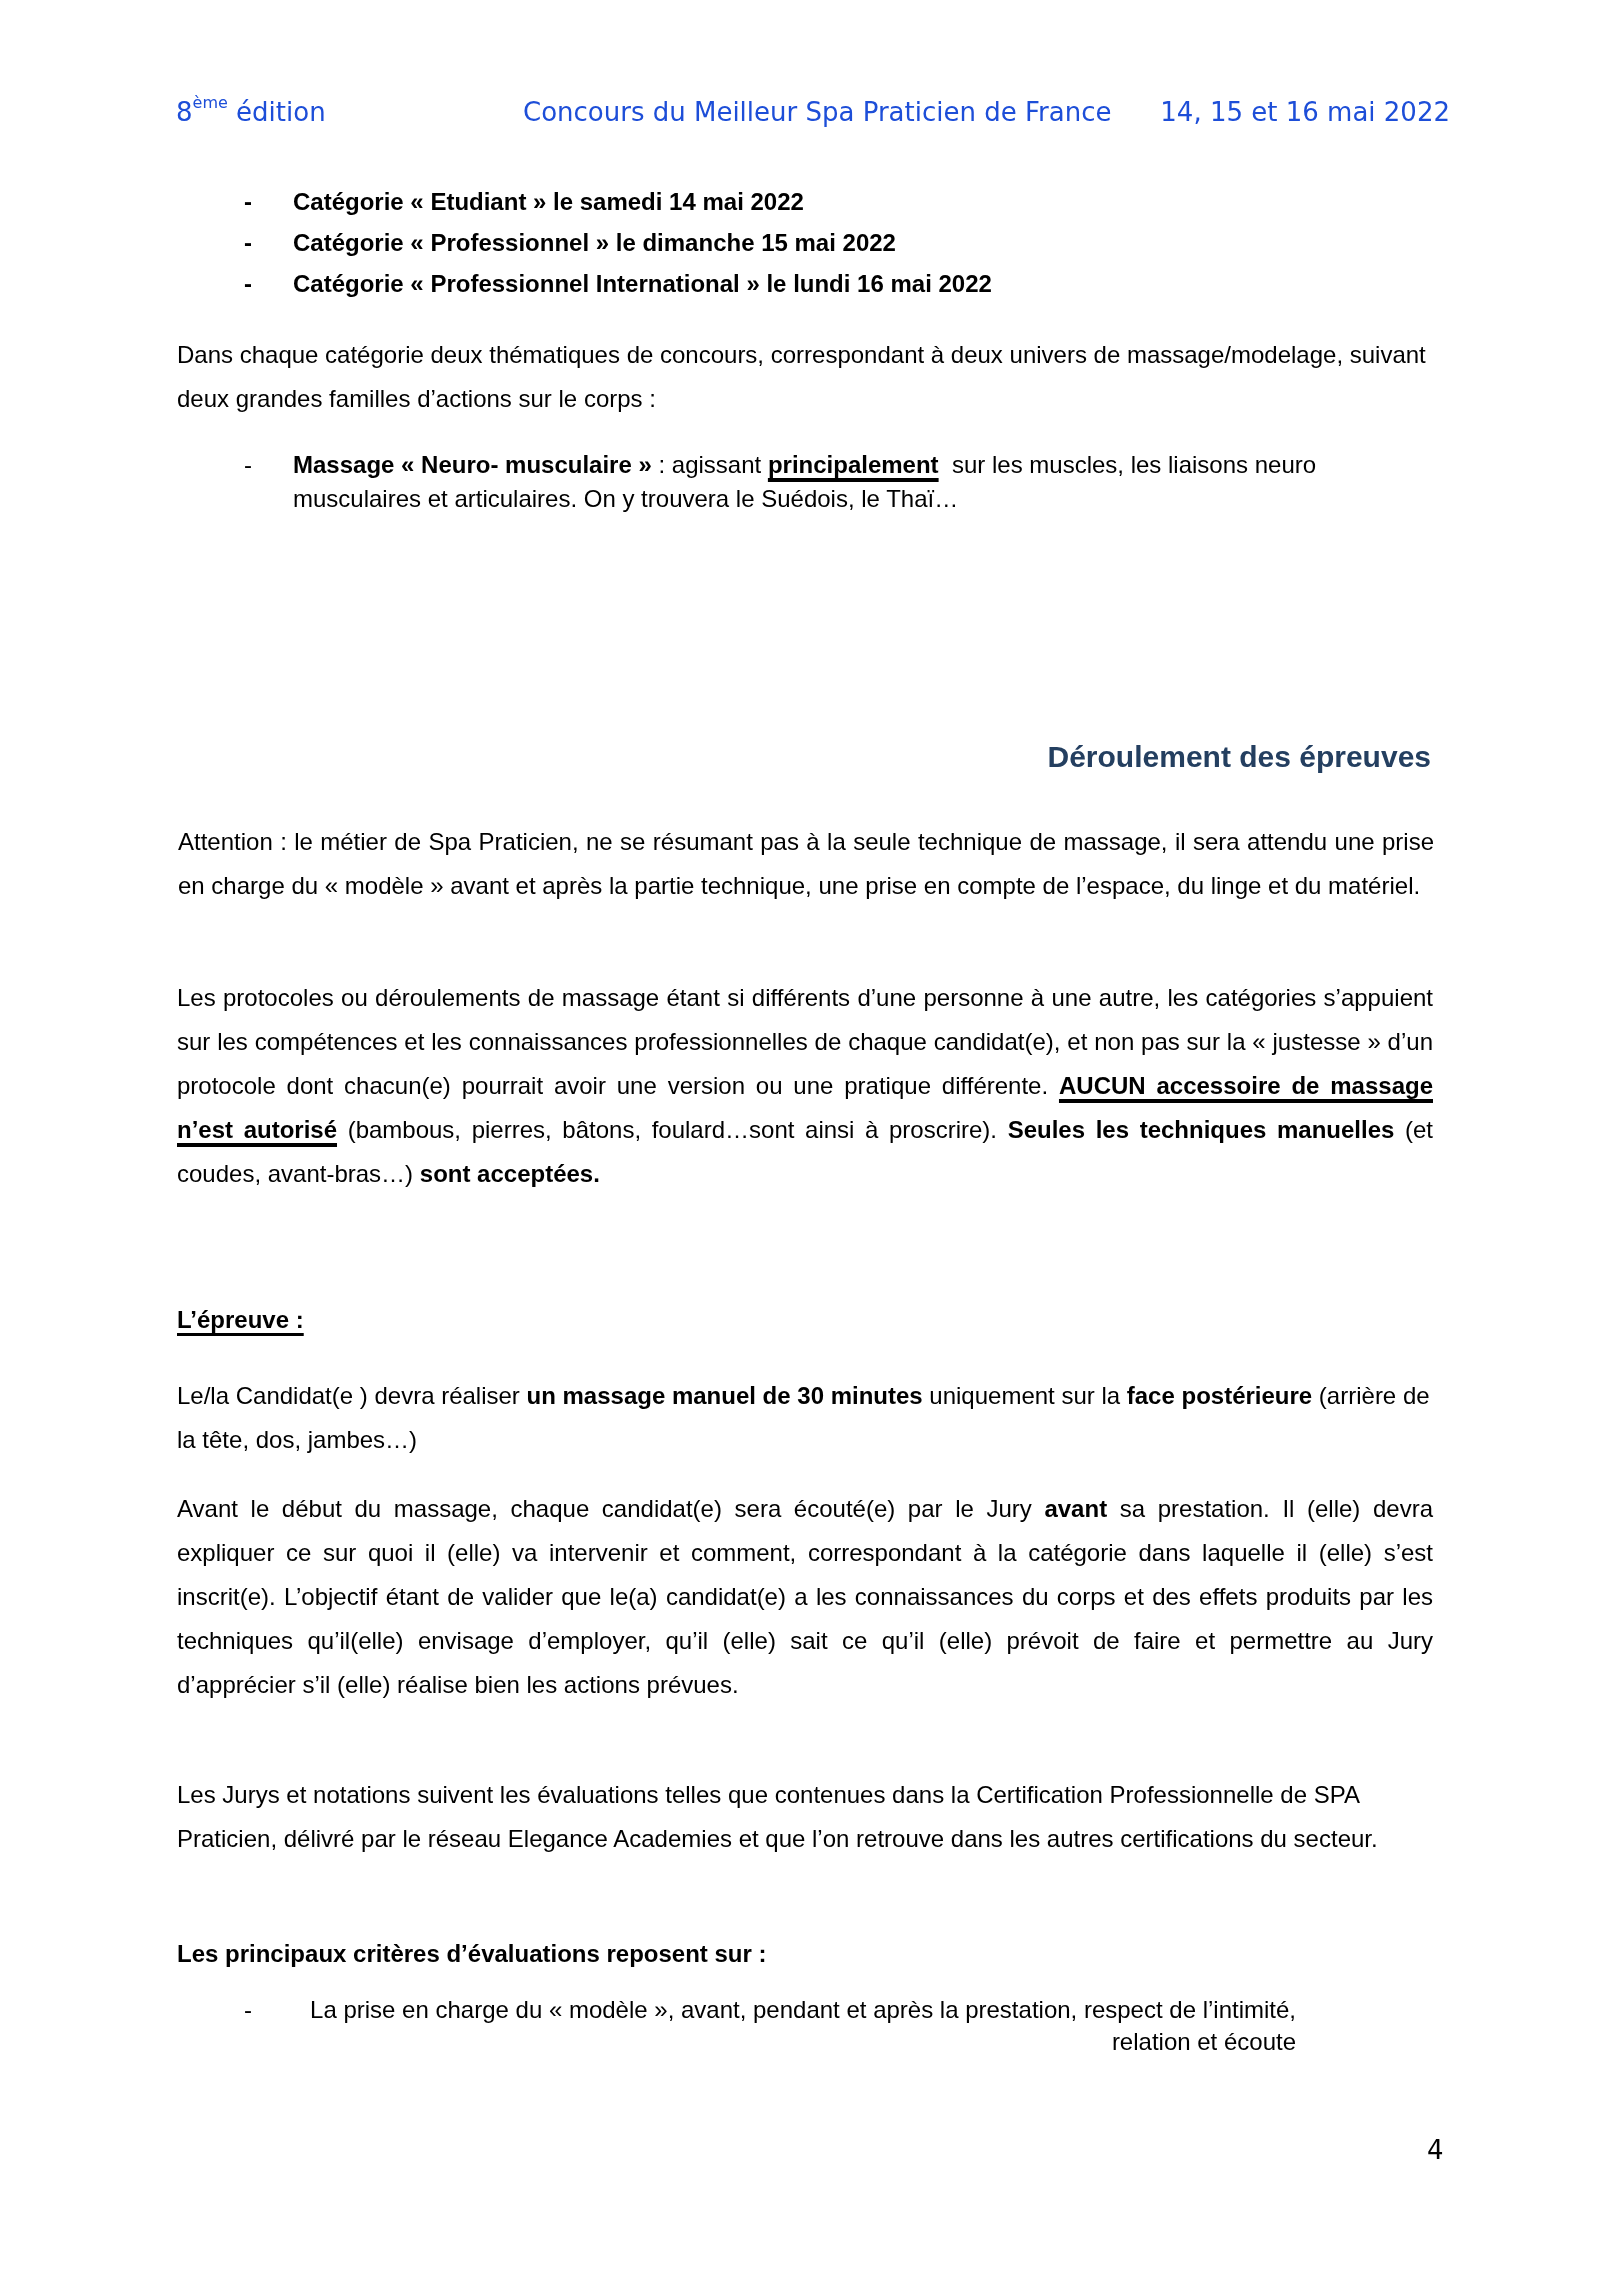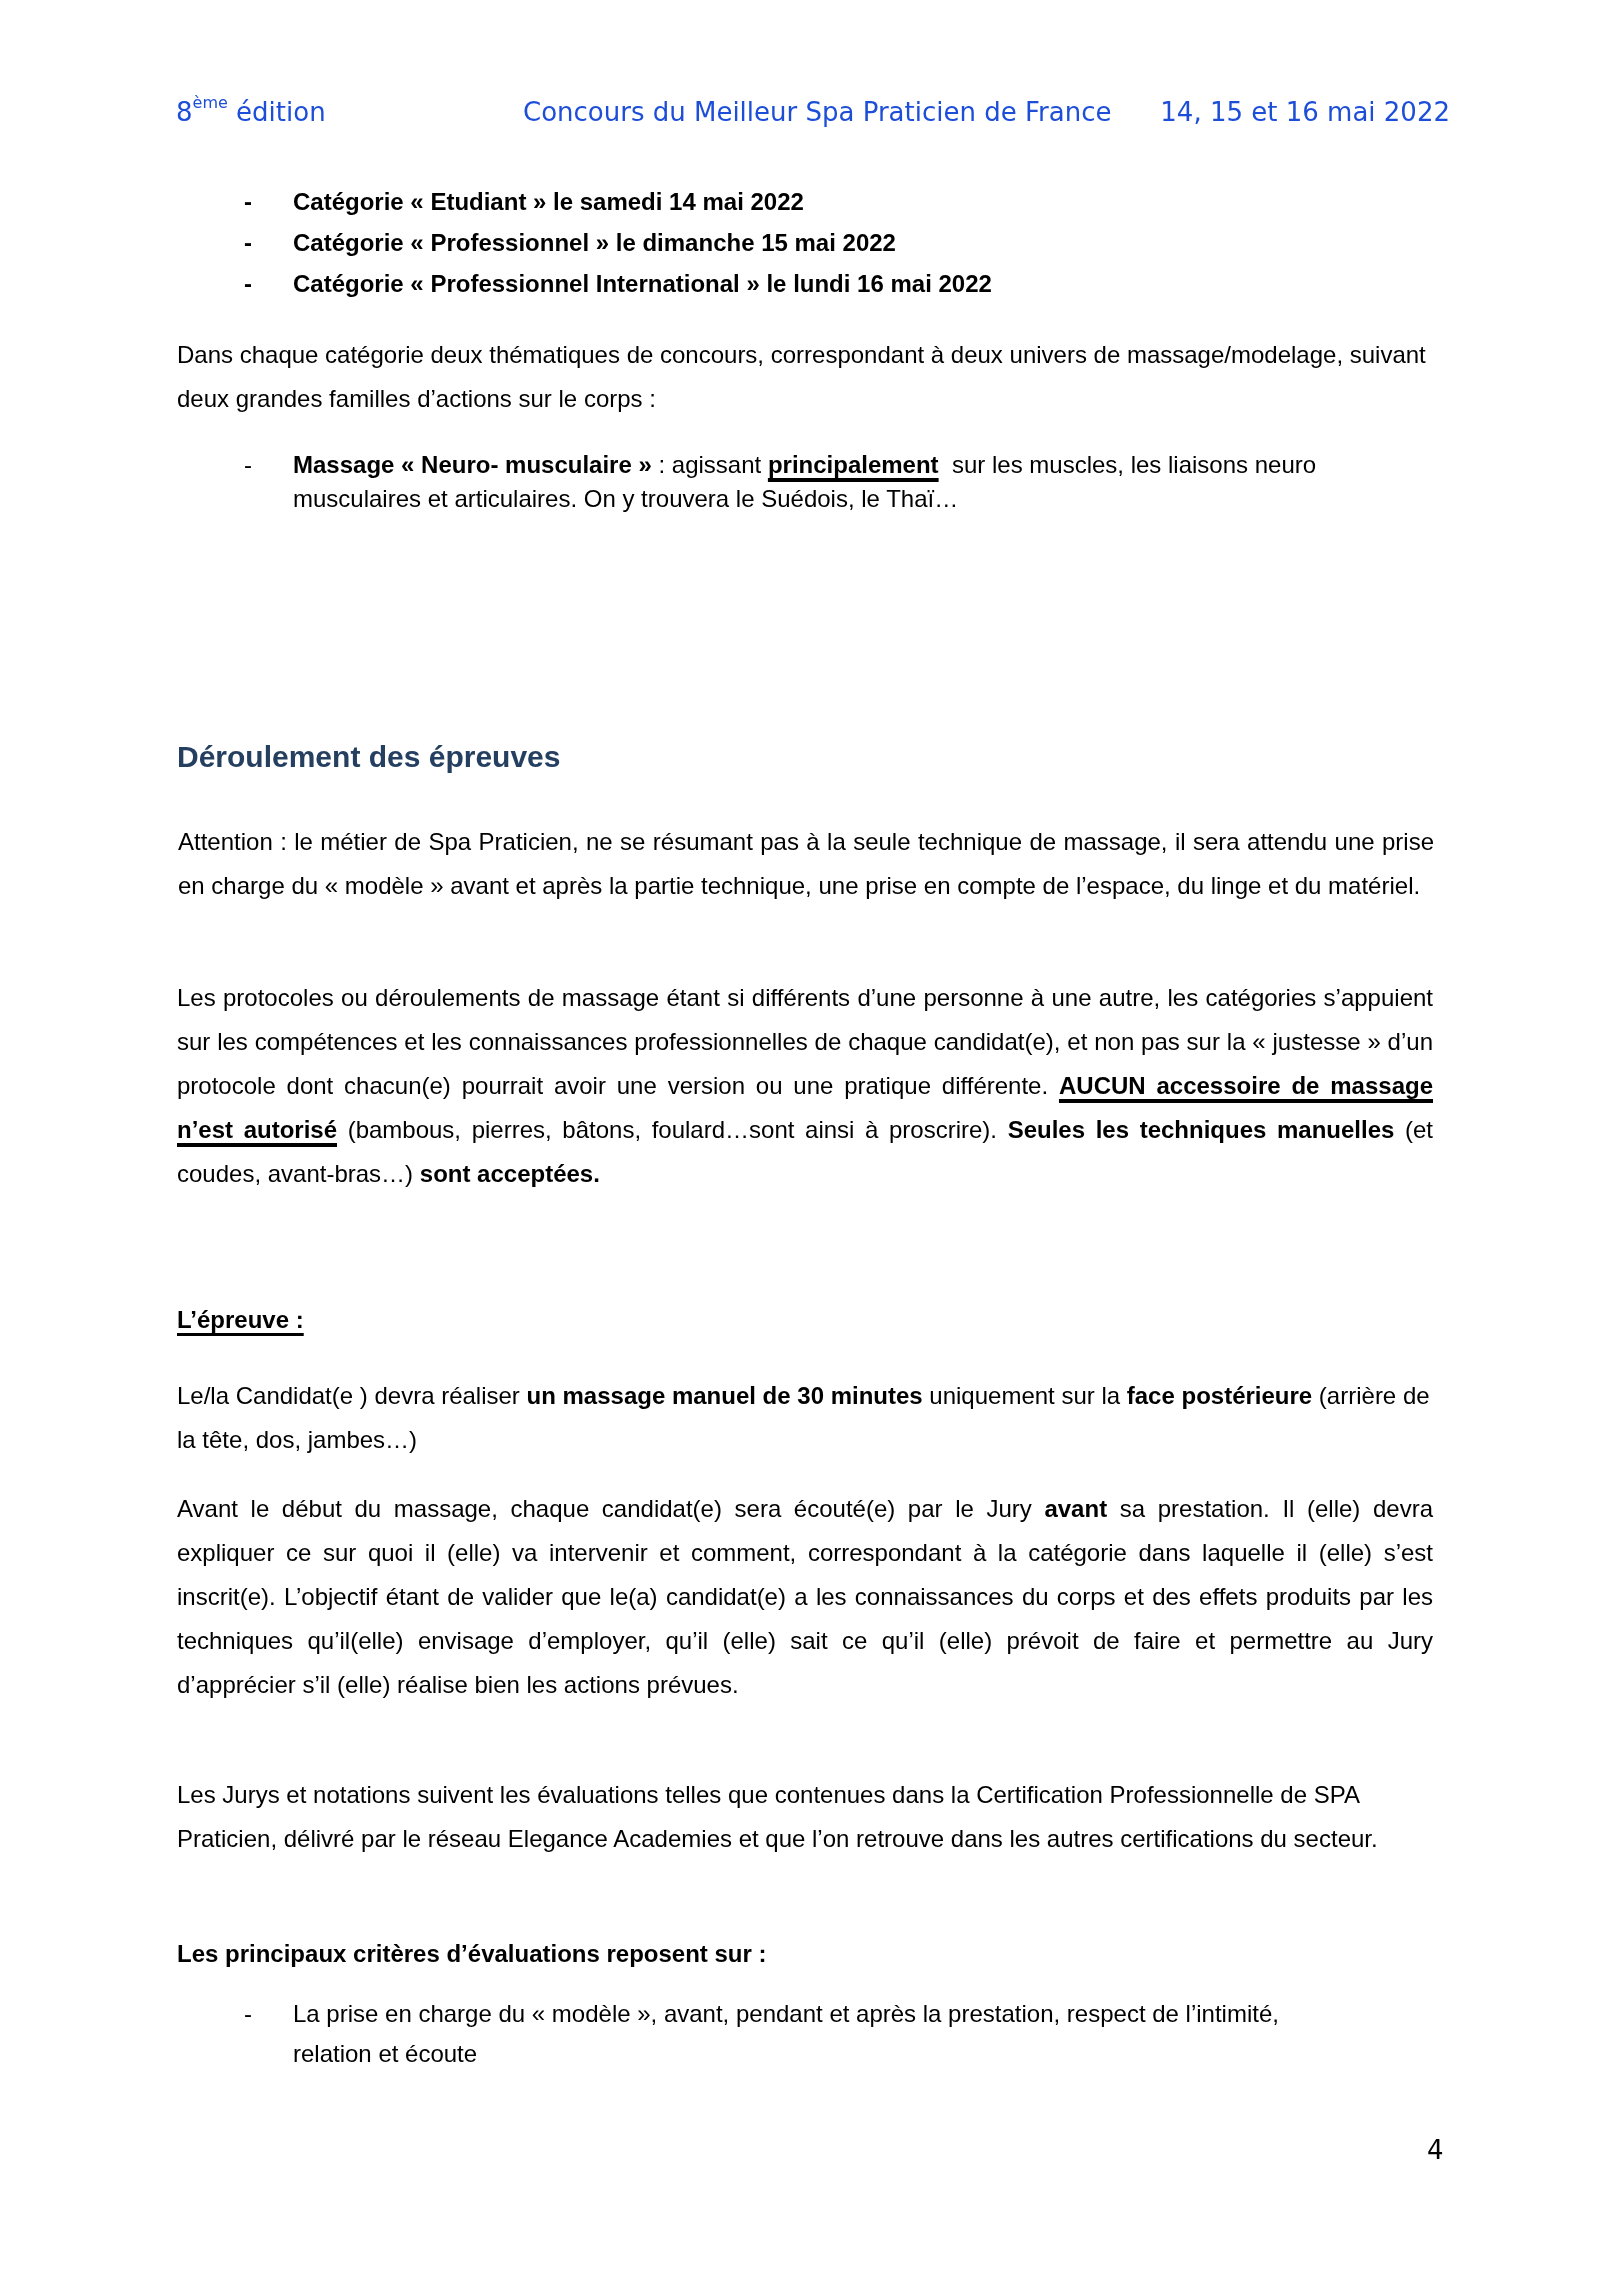--- a/index.html
+++ b/index.html
@@ -22,31 +22,31 @@
   .dash-list li { position: relative; padding-left: 116px; }
   .dash-list li::before { content: "-"; position: absolute; left: 67px; top: 0; }
 
   .cats { top: 181px; line-height: 41px; font-weight: bold; }
   .p1 { top: 333px; line-height: 44px; width: 1256px; }
   .massage { top: 448px; }
   .massage li { line-height: 44px; }
   .massage li.tight { line-height: 34px; }
   .massage li.e1 { text-align: justify; width: 1139px; }
   .u { text-decoration: underline; text-decoration-thickness: 3.6px; text-underline-offset: 4.5px; }
-  .h2 { top: 740px; color: #243f60; font-weight: bold; font-size: 30px; }
+  .h2 { top: 740px; color: #243f60; font-weight: bold; font-size: 30px; text-align: right; }
   .justify { text-align: justify; width: 1256px; line-height: 44px; }
   .p-att { top: 819px; }
   .p-proto { top: 976px; }
   .h3 { top: 1306px; font-weight: bold; text-decoration: underline; text-decoration-thickness: 2.7px; text-underline-offset: 5.4px; }
   .p-cand { top: 1374px; }
   .p-avant { top: 1487px; }
   .p-jury { top: 1773px; }
   .h4 { top: 1940px; font-weight: bold; }
   .crit { top: 1994px; }
-  .crit li { line-height: 40px; }
+  .crit li { line-height: 32px; text-align: right; }
   .crit li + li { margin-top: 3.6px; }
   .page-num { position: absolute; top: 2135px; left: 1427px; font-size: 26px; font-family: "DejaVu Sans", sans-serif; }
   b { font-weight: bold; }
 </style>
 </head>
 <body>
 
 <div class="header">
   <span class="h-left"><span style="position:static">8</span><sup>ème</sup><span style="position:static"> édition</span></span>
   <span class="h-center">Concours du Meilleur Spa Praticien de France</span>

